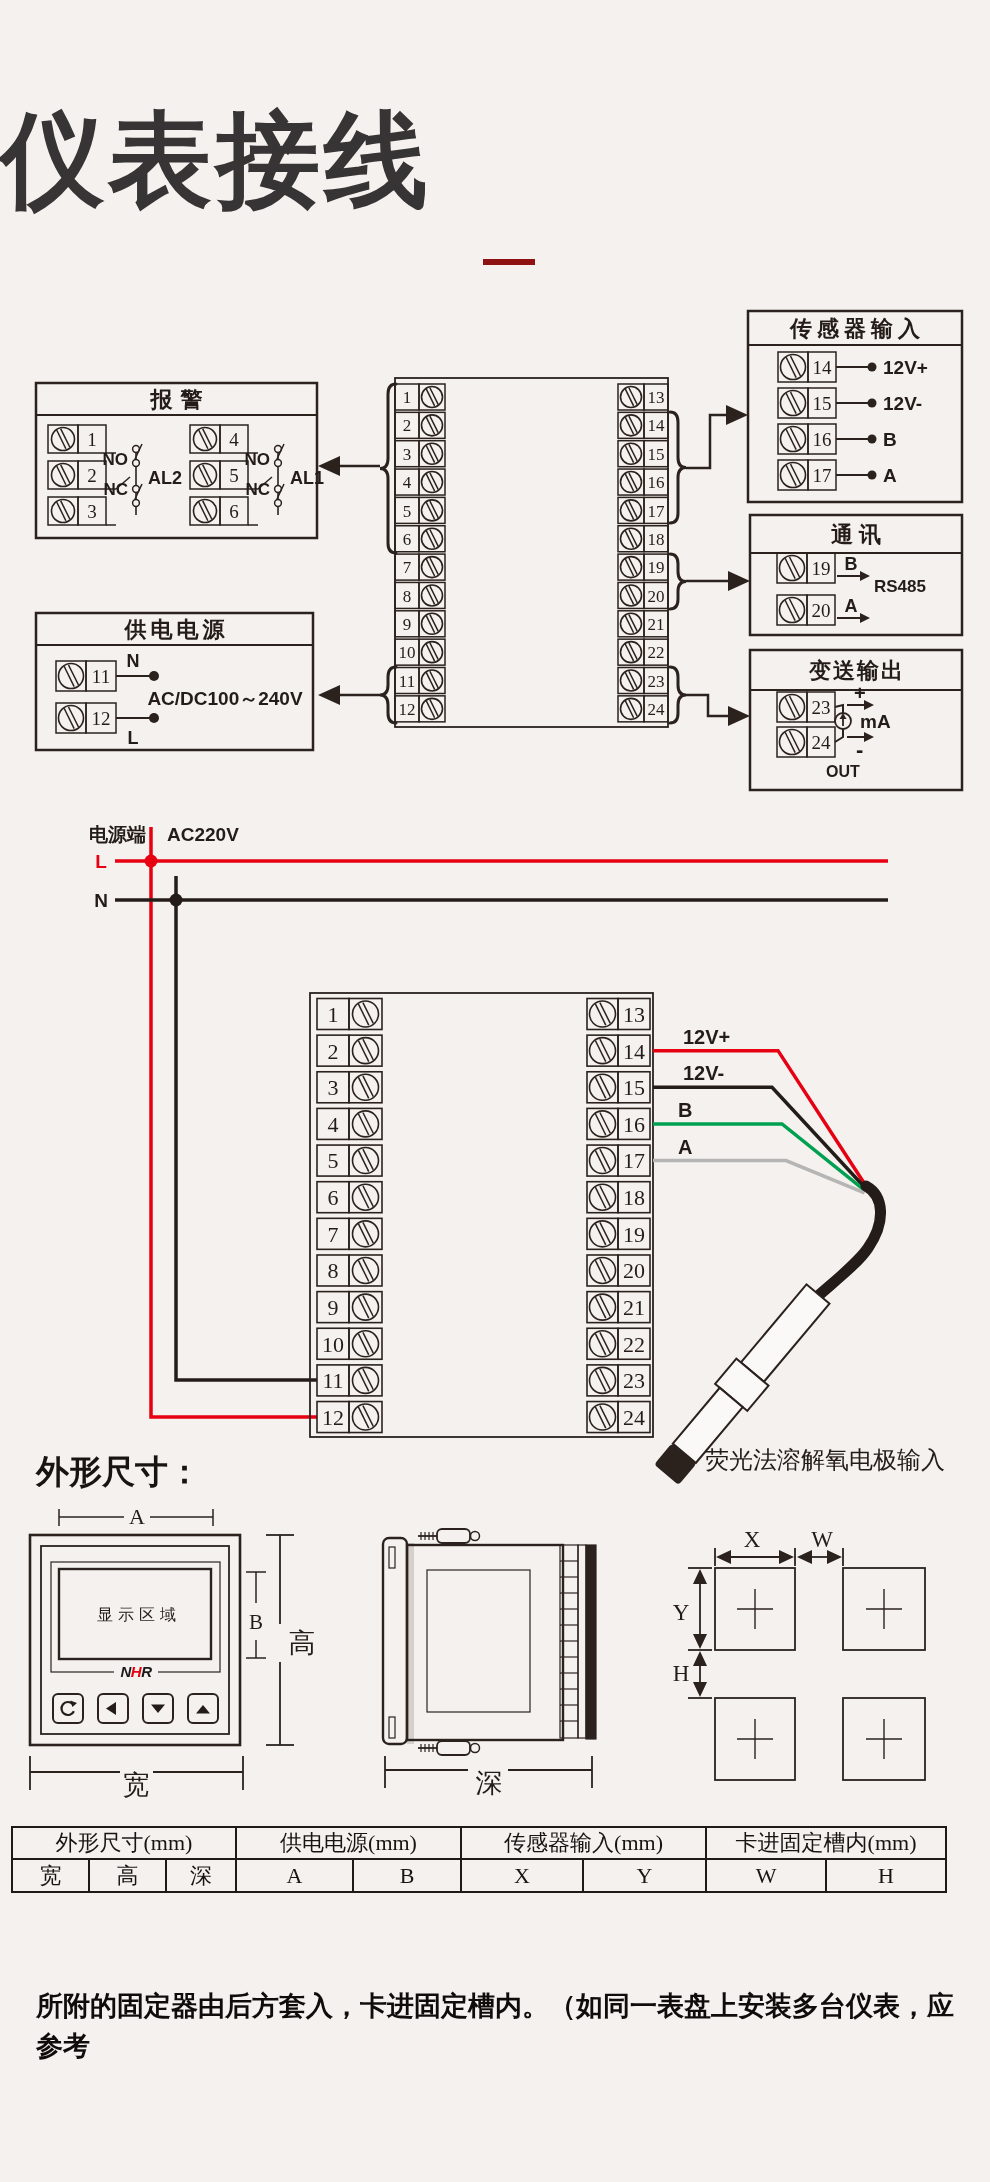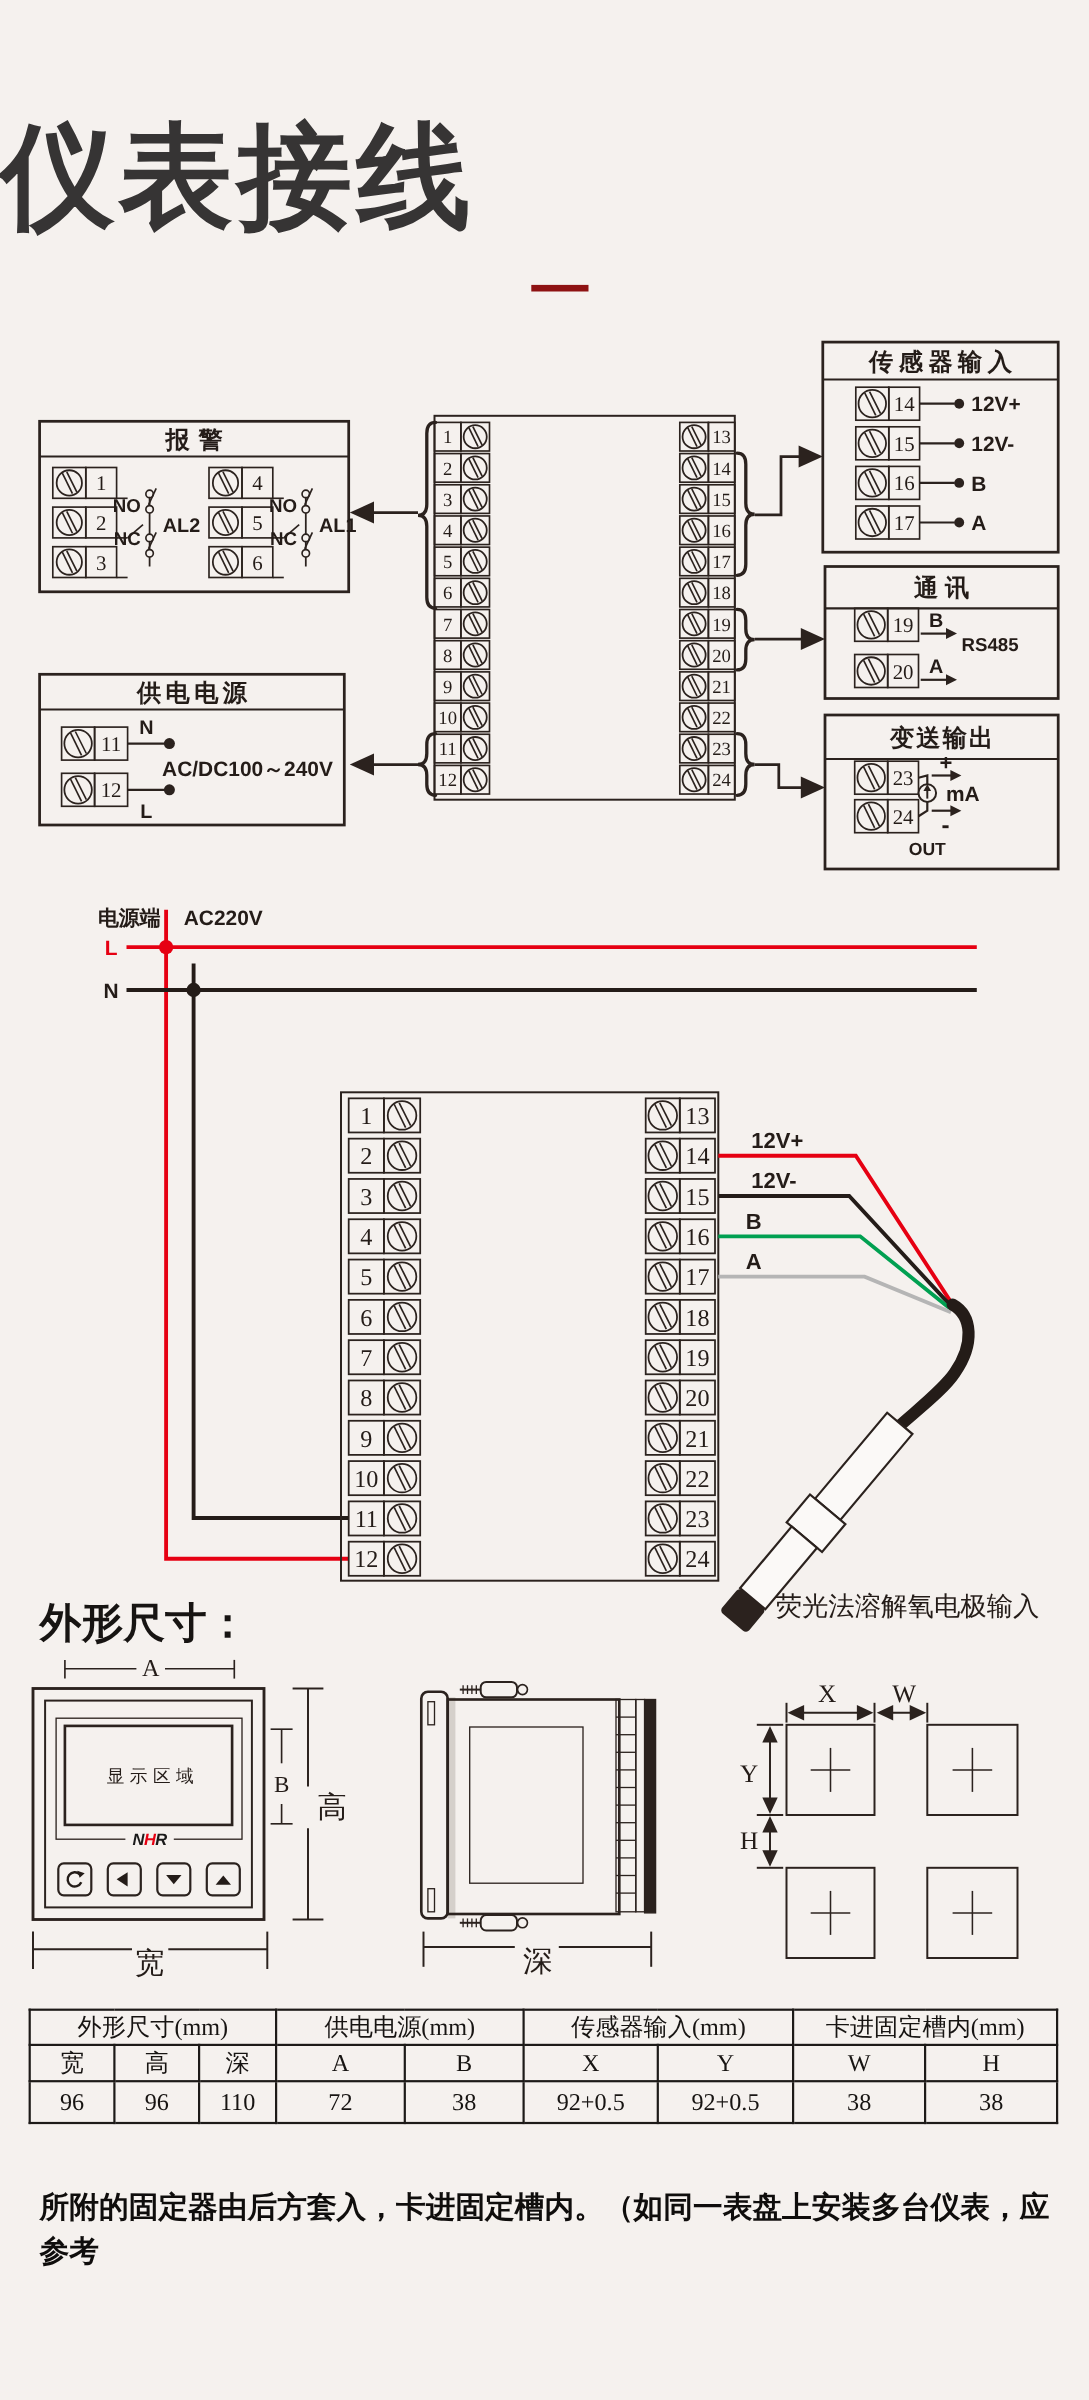--- a/index.html
+++ b/index.html
@@ -11,24 +11,24 @@
   .abs{position:absolute;}
   #page-title{
     top:92px;left:0;width:990px;
     font-size:104px;font-weight:900;letter-spacing:4px;color:#363434;
   }
   #title-underline{
     top:259px;left:483px;width:52px;height:6px;background:#8e1212;
   }
   #diagram{top:0;left:0;}
   #dims-heading{
-    top:1450px;left:36px;font-size:38px;font-weight:800;color:#171412;
+    top:1450px;left:36px;font-size:33px;font-weight:800;color:#171412;
   }
   #spec-table{
-    top:1826px;left:26px;width:934px;
+    top:1826px;left:11px;width:934px;
     border-collapse:collapse;table-layout:fixed;
     font-family:"Liberation Serif","DejaVu Serif",serif;color:#171412;
   }
   #spec-table th,#spec-table td{
     border:2px solid #1d1a18;text-align:center;vertical-align:middle;
     font-weight:400;padding:0;
   }
   #spec-table .grp{height:32px;font-size:22px;}
   #spec-table .hdr{height:33px;font-size:22px;}
   #spec-table .val{height:38px;font-size:22px;}
@@ -897,30 +897,19 @@
     <th>宽</th>
     <th>高</th>
     <th>深</th>
     <th>A</th>
     <th>B</th>
     <th>X</th>
     <th>Y</th>
     <th>W</th>
     <th>H</th>
   </tr>
-  <tr class="val">
-    <td>96</td>
-    <td>96</td>
-    <td>110</td>
-    <td>72</td>
-    <td>38</td>
-    <td>92+0.5</td>
-    <td>92+0.5</td>
-    <td>38</td>
-    <td>38</td>
-  </tr>
 </tbody>
   </table>
 
 <div class="abs" id="install">
   <div>所附的固定器由后方套入，卡进固定槽内。（如同一表盘上安装多台仪表，应参考</div>
 
 </div>
 
 </body></html>

